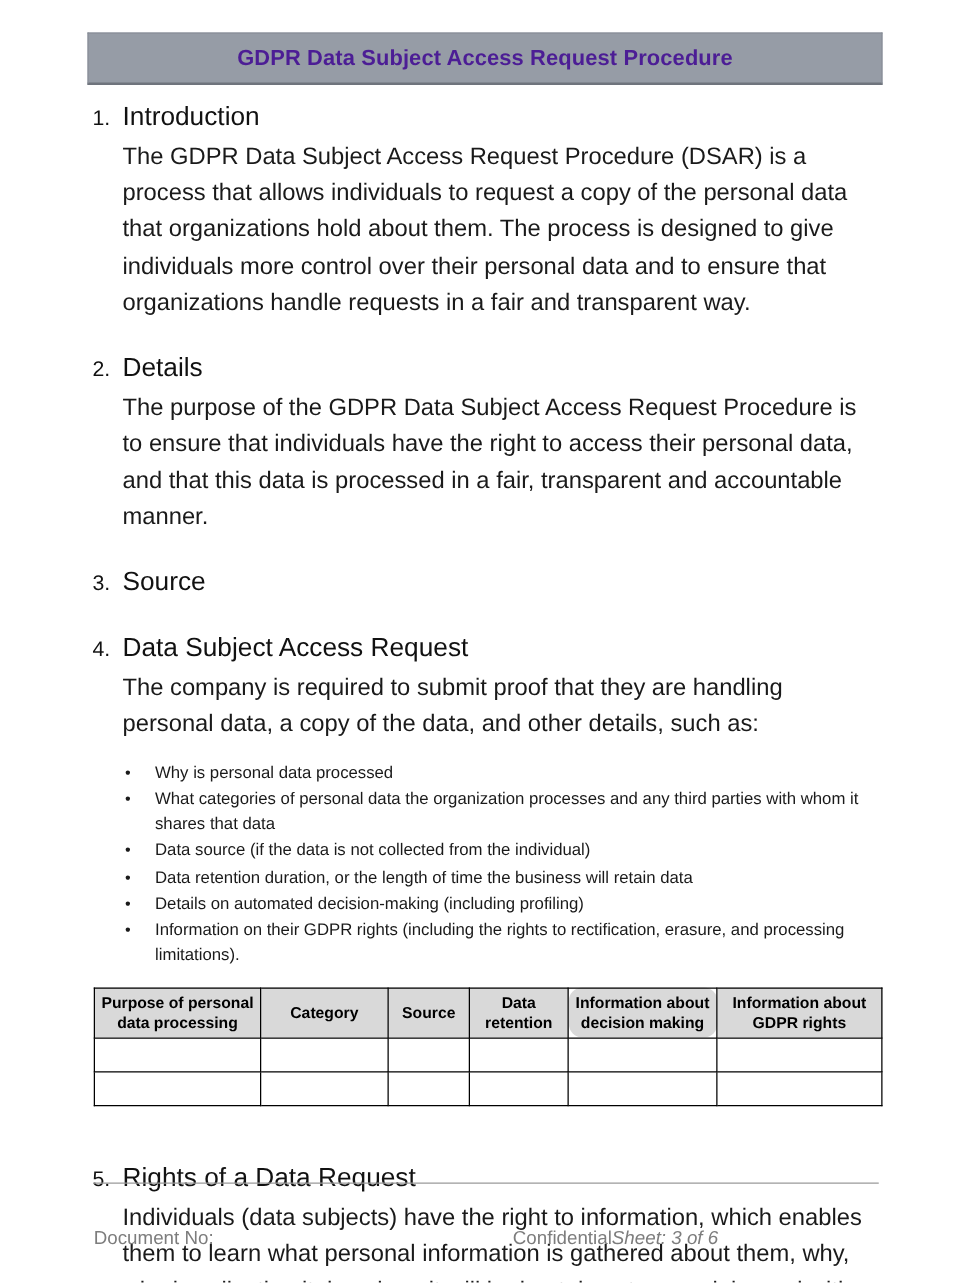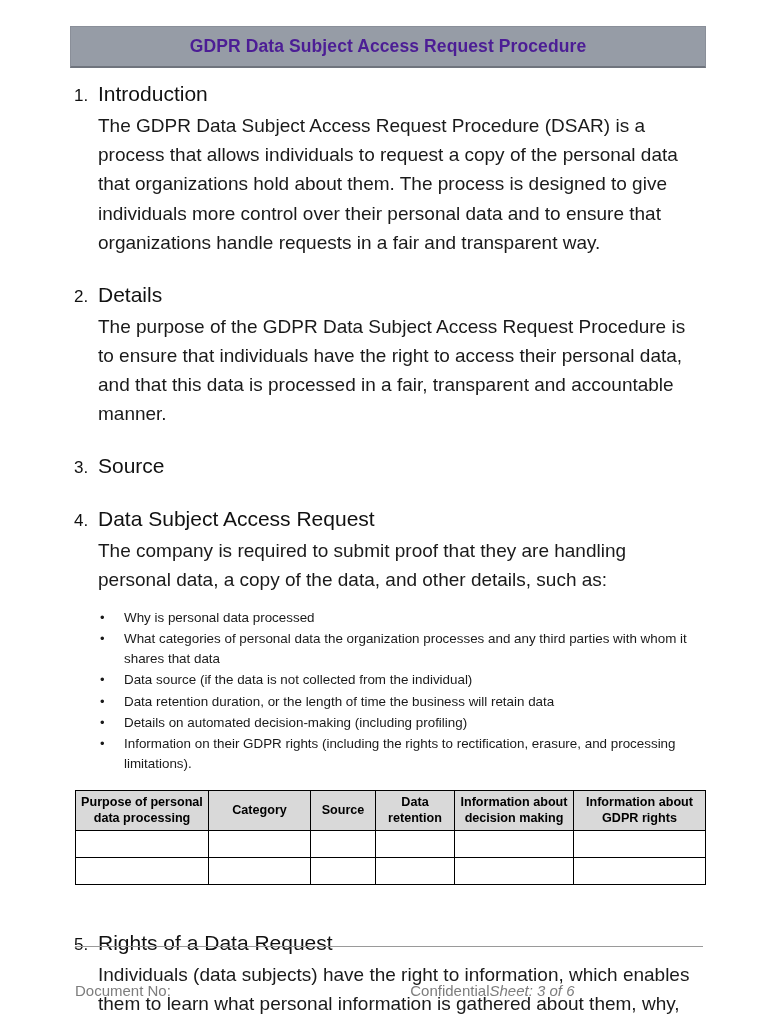--- a/index.html
+++ b/index.html
@@ -139,21 +139,21 @@
     color: #000000;
   }
   table.dsar-table td {
     height: 27px;
     background: #ffffff;
   }
   .col-purpose   { width: 133px; }
   .col-category  { width: 102px; }
   .col-source    { width: 65px; }
   .col-retention { width: 79px; }
-  .col-decision  { width: 119px; }
+  .col-decision  { width: 119px; border-radius: 11px; }
   .col-rights    { width: 132px; }
 
   
   .footer {
     position: absolute;
     left: 75px;
     top: 946px;
     width: 628px;
     border-top: 1px solid #9a9a9a;
     padding-top: 5px;

